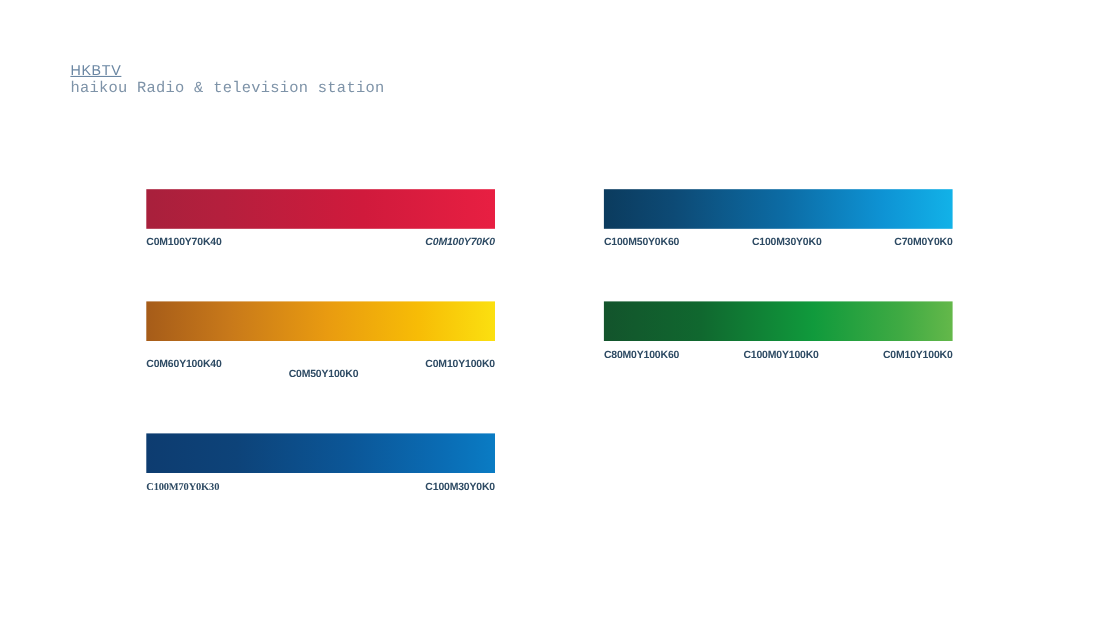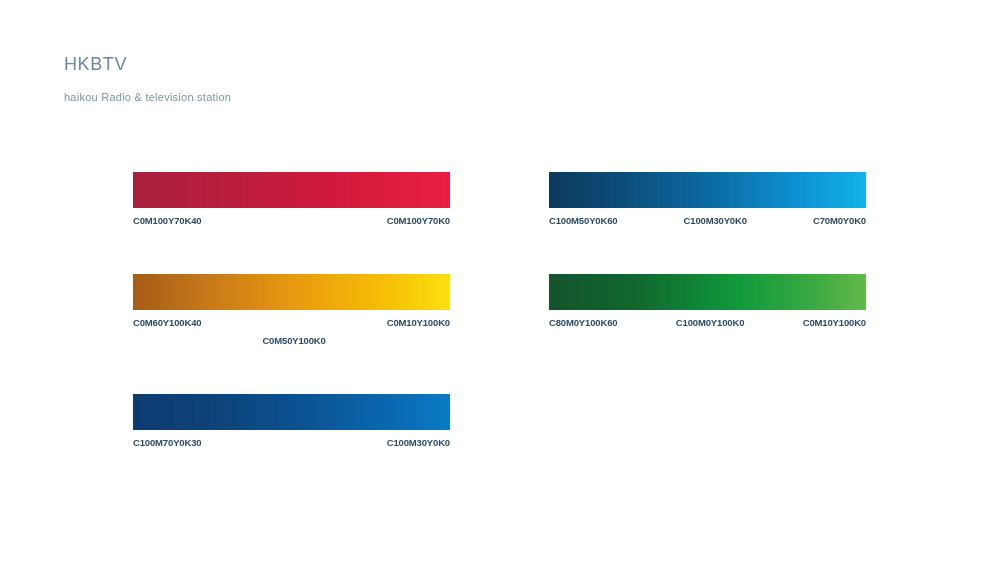--- a/index.html
+++ b/index.html
@@ -15,35 +15,37 @@
     position: relative;
   }
 
   
   #brand-header {
     position: absolute;
     left: 64px;
     top: 56px;
   }
   #brand-title {
-    font-size: 18px;
+    font-size: 13px;
     letter-spacing: 0.6px;
     color: #6b87a3;
     font-weight: 400;
     line-height: 16px;
     white-space: nowrap;
+    text-decoration: underline;
   }
   #brand-subtitle {
-    font-size: 11px;
+    font-size: 14px;
     letter-spacing: 0.25px;
     color: #7e93a8;
     font-weight: 400;
     line-height: 12px;
-    margin-top: 19px;
+    margin-top: 3px;
     white-space: nowrap;
+    font-family: Liberation Mono, monospace;
   }
 
   
   #palette-grid {
     position: absolute;
     left: 133px;
     top: 172px;
     width: 733px;
     display: grid;
     grid-template-columns: 317px 317px;
@@ -57,21 +59,21 @@
 
   .gradient-bar {
     width: 317px;
     height: 36px;
     display: block;
   }
 
   .swatch-labels {
     display: flex;
     justify-content: space-between;
-    align-items: flex-start;
+    align-items: center;
     margin-top: 7px;
     width: 317px;
   }
   .swatch-labels.two-up {
     justify-content: space-between;
   }
 
   .swatch-label {
     font-family: "Liberation Sans", sans-serif;
     font-size: 9.5px;
@@ -91,21 +93,21 @@
 <div id="brand-header">
   <div id="brand-title">HKBTV</div>
   <div id="brand-subtitle">haikou Radio &amp; television station</div>
 </div>
 
 <div id="palette-grid">
     <div class="swatch-group">
       <div class="gradient-bar" style="background: linear-gradient(90deg, rgb(168, 32, 60) 0%, rgb(181, 31, 61) 22%, rgb(208, 26, 60) 62%, rgb(232, 31, 66) 100%);"></div>
       <div class="swatch-labels two-up">
         <span class="swatch-label pos-left" style="color: rgb(45, 74, 99);">C0M100Y70K40</span>
-        <span class="swatch-label pos-right" style="color: rgb(45, 74, 99);">C0M100Y70K0</span>
+        <span class="swatch-label pos-right" style="color: rgb(45, 74, 99); font-style: italic;">C0M100Y70K0</span>
       </div>
     </div>
     <div class="swatch-group">
       <div class="gradient-bar" style="background: linear-gradient(90deg, rgb(11, 59, 94) 0%, rgb(13, 74, 117) 20%, rgb(12, 108, 165) 52%, rgb(14, 147, 212) 80%, rgb(18, 178, 232) 100%);"></div>
       <div class="swatch-labels">
         <span class="swatch-label pos-left" style="color: rgb(45, 74, 99);">C100M50Y0K60</span>
         <span class="swatch-label pos-center" style="color: rgb(45, 74, 99);">C100M30Y0K0</span>
         <span class="swatch-label pos-right" style="color: rgb(45, 74, 99);">C70M0Y0K0</span>
       </div>
     </div>
@@ -121,17 +123,17 @@
       <div class="gradient-bar" style="background: linear-gradient(90deg, rgb(19, 84, 44) 0%, rgb(16, 104, 47) 28%, rgb(16, 154, 60) 60%, rgb(63, 170, 67) 85%, rgb(100, 184, 74) 100%);"></div>
       <div class="swatch-labels">
         <span class="swatch-label pos-left" style="color: rgb(45, 74, 99);">C80M0Y100K60</span>
         <span class="swatch-label pos-center" style="color: rgb(45, 74, 99);">C100M0Y100K0</span>
         <span class="swatch-label pos-right" style="color: rgb(45, 74, 99);">C0M10Y100K0</span>
       </div>
     </div>
     <div class="swatch-group">
       <div class="gradient-bar" style="background: linear-gradient(90deg, rgb(13, 60, 112) 0%, rgb(13, 67, 121) 26%, rgb(11, 86, 151) 58%, rgb(10, 108, 180) 85%, rgb(10, 124, 196) 100%);"></div>
       <div class="swatch-labels two-up">
-        <span class="swatch-label pos-left" style="color: rgb(45, 74, 99);">C100M70Y0K30</span>
+        <span class="swatch-label pos-left" style="color: rgb(45, 74, 99); font-family: Liberation Serif, serif;">C100M70Y0K30</span>
         <span class="swatch-label pos-right" style="color: rgb(45, 74, 99);">C100M30Y0K0</span>
       </div>
     </div>
   </div>
 
 </body></html>

